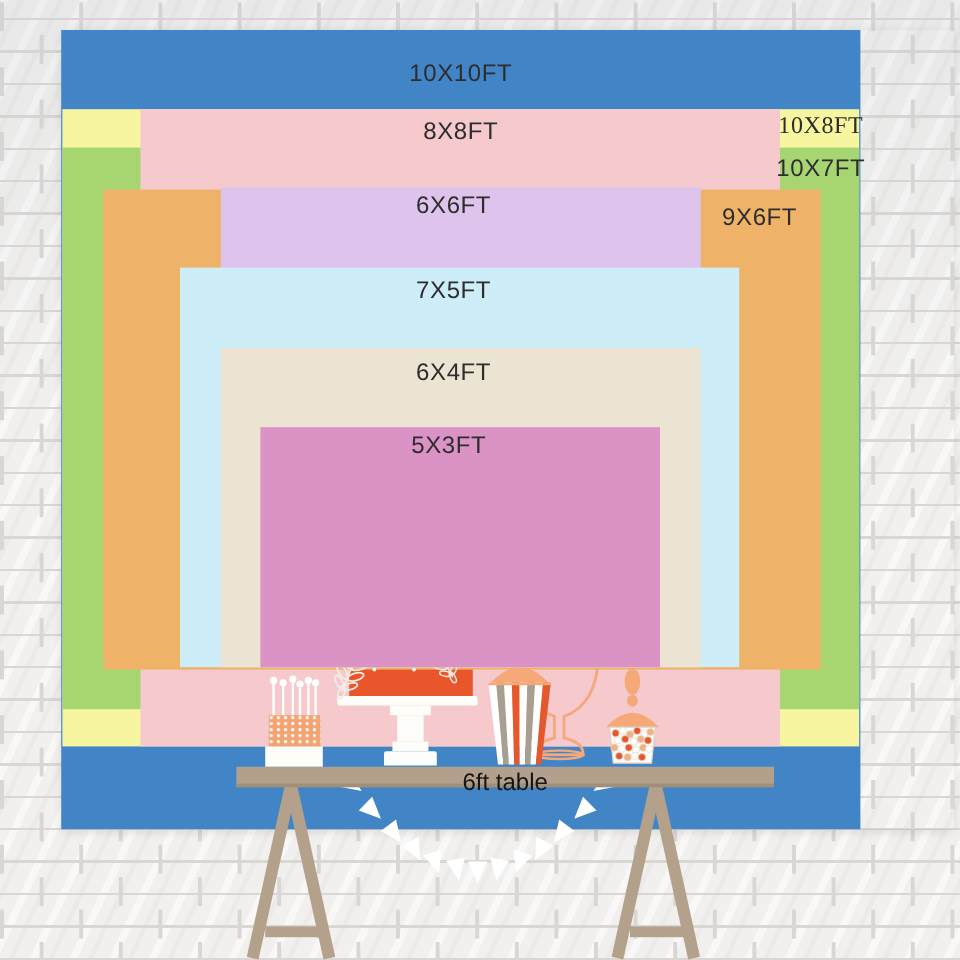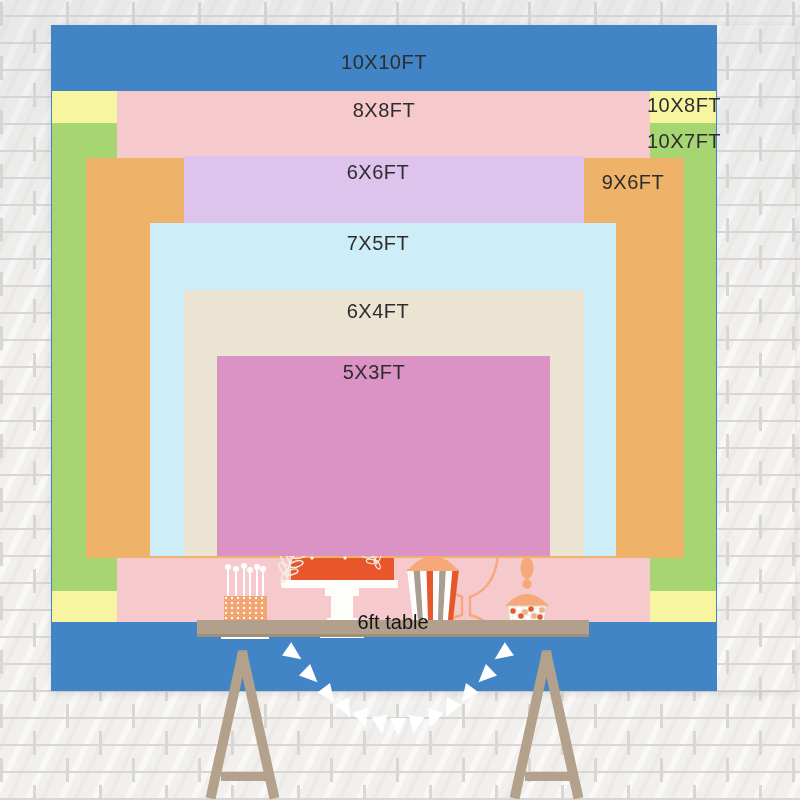--- a/index.html
+++ b/index.html
@@ -45,23 +45,23 @@
   .foot {left:320px; top:626px; width:44px;  height:12px; border-radius:2px 2px 0 0;}
   .mini-base{position:absolute; left:221px; top:622px; width:48px; height:17px; background:#fdfdfa;}
   .mini-sprinkles{
     position:absolute; left:224px; top:596px; width:43px; height:26px; background:#f2a472;
     background-image:radial-gradient(circle at 2px 2px, rgba(255,255,255,.95) 1.1px, rgba(0,0,0,0) 1.6px);
     background-size:6px 5px;
   }
   .candle{position:absolute; width:2px; background:#fff;}
   .candle::after{content:""; position:absolute; top:-6px; left:-2px; width:6px; height:6px; border-radius:50%; background:#fff;}
   .table-top{
-    position:absolute; left:197px; top:620px; width:392px; height:14px;
+    position:absolute; left:197px; top:639px; width:448px; height:14px;
     background:#b2a08c; border-bottom:3px solid #a28f79; z-index:6;
-    display:flex; align-items:flex-end; justify-content:center;
+    display:flex; align-items:flex-start; justify-content:center;
   }
   .table-label{font-size:20px; color:#151515; margin-top:2px;}
   .leg{position:absolute; width:10px; height:150px; top:652px; background:#b3a18b; transform-origin:50% 0%; z-index:5;}
   .stub{position:absolute; width:9px; height:13px; top:650px; background:#a8967f; z-index:5;}
   .crossbar{position:absolute; height:9px; top:772px; background:#b3a18b; z-index:5;}
   .garland{position:absolute; left:0; top:0; width:800px; height:800px; z-index:5; pointer-events:none;}
   .pennant{position:absolute; width:0; height:0;
     border-left:8px solid transparent; border-right:8px solid transparent; border-top:18px solid #fff;}
   .flora, .jars{position:absolute; z-index:5; pointer-events:none;}
   .flora{left:218px; top:352px;}
@@ -86,21 +86,21 @@
     <div class="layer l-10x7" style="background: rgb(166, 213, 114);"></div>
     <div class="layer l-8x8" style="background: rgb(246, 201, 205);"></div>
     <div class="layer l-9x6" style="background: rgb(238, 179, 104);"></div>
     <div class="layer l-6x6" style="background: rgb(222, 196, 236);"></div>
     <div class="layer l-7x5" style="background: rgb(205, 238, 248);"></div>
     <div class="layer l-6x4" style="background: rgb(235, 228, 211);"></div>
     <div class="layer l-5x3" style="background: rgb(219, 146, 196);"></div>
 
     <div class="size-label" style="left:333px; top:37px;">10X10FT</div>
     <div class="size-label" style="left:333px; top:85px;">8X8FT</div>
-    <div class="size-label" style="left:633px; top:80px;">10X8FT</div>
+    <div class="size-label" style="left:633px; top:80px;font-family:Liberation Serif, serif;">10X8FT</div>
     <div class="size-label" style="left:633px; top:116px;">10X7FT</div>
     <div class="size-label" style="left:327px; top:147px;">6X6FT</div>
     <div class="size-label" style="left:582px; top:157px;">9X6FT</div>
     <div class="size-label" style="left:327px; top:218px;">7X5FT</div>
     <div class="size-label" style="left:327px; top:286px;">6X4FT</div>
     <div class="size-label" style="left:323px; top:347px;">5X3FT</div>
   </div>
 
   <div class="tier t1 cake-z"></div>
   <div class="tier t2 cake-z"></div>

